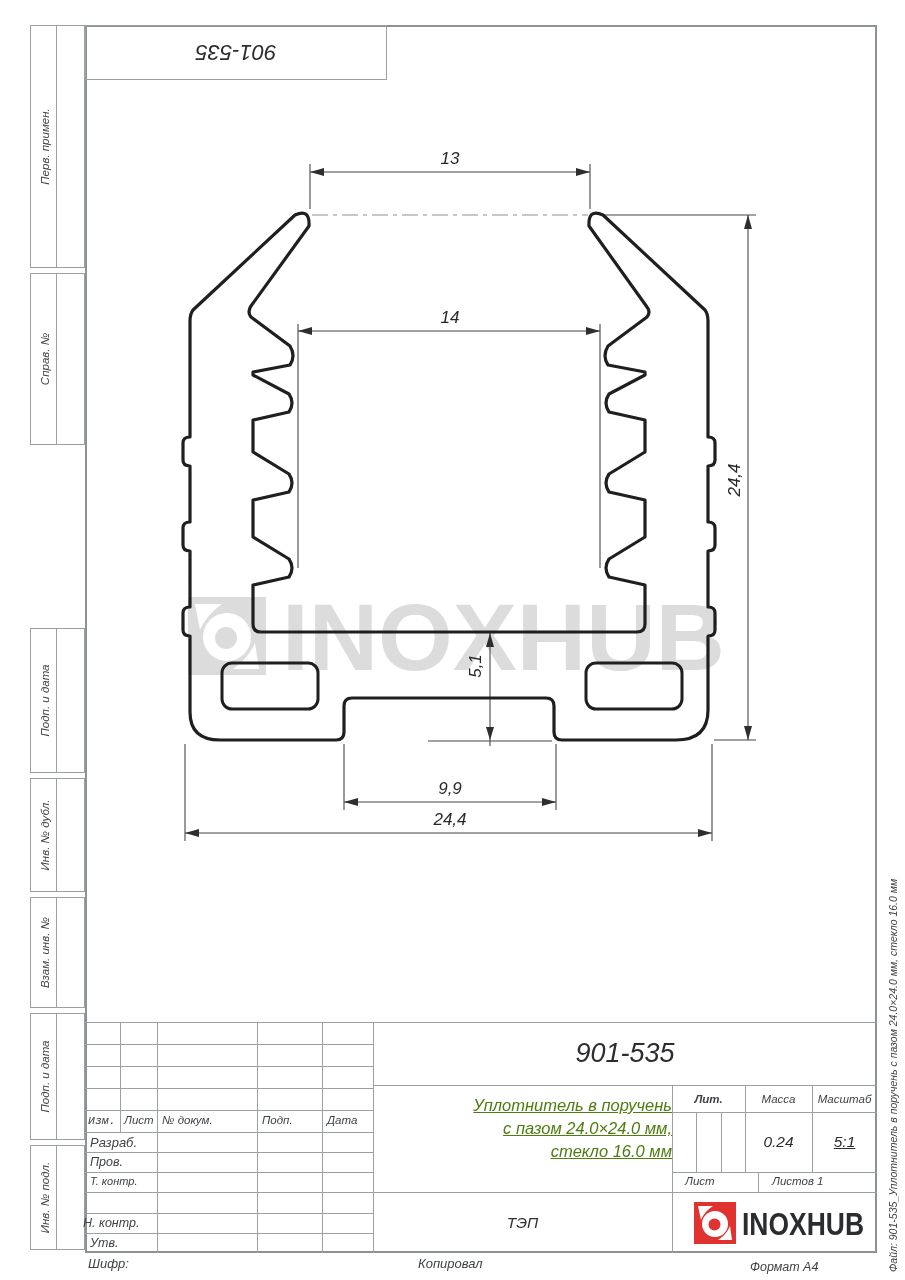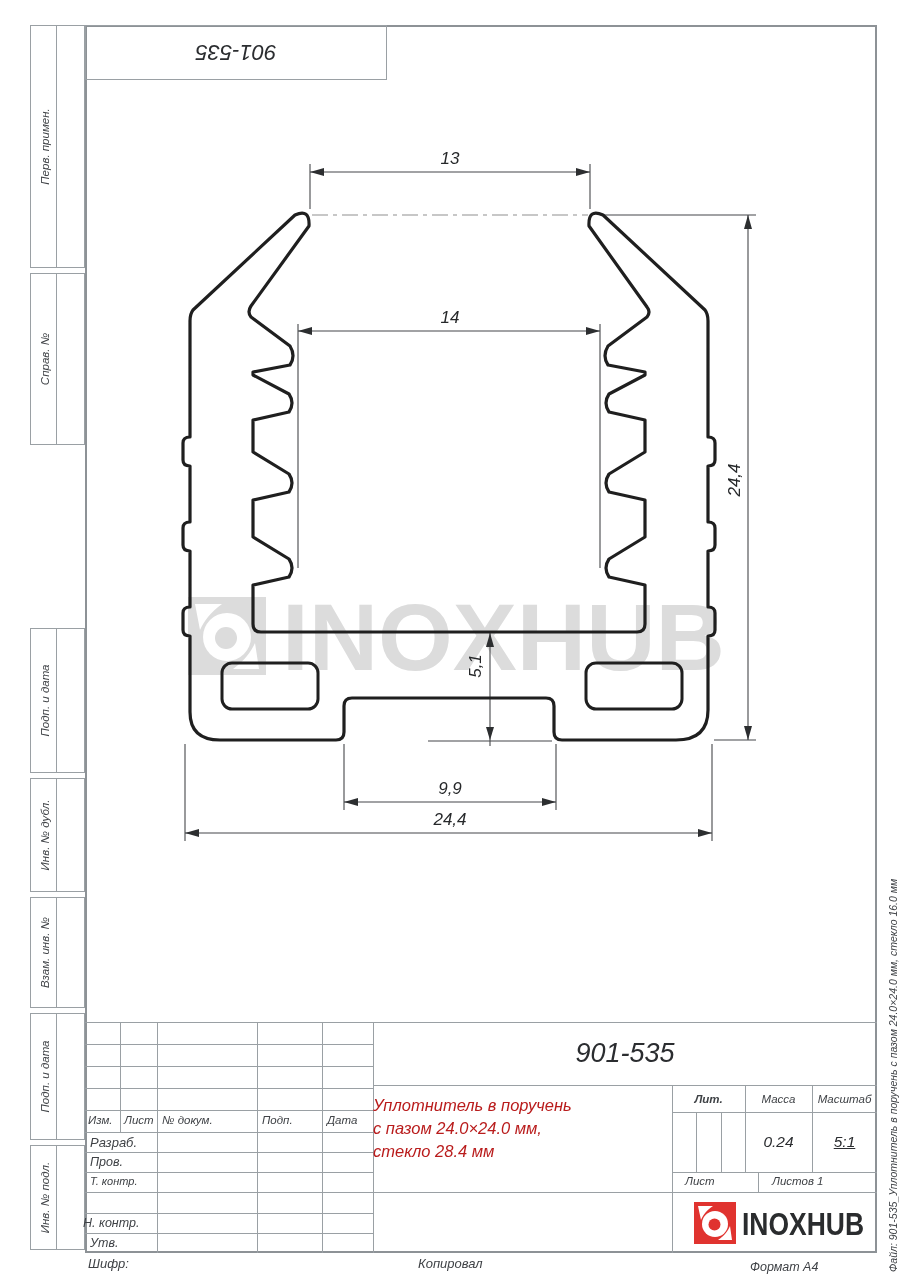--- a/index.html
+++ b/index.html
@@ -184,21 +184,21 @@
   <div class="hline" style="left:85px;top:1172px;width:288px;"></div>
   <div class="hline" style="left:85px;top:1192px;width:288px;"></div>
   <div class="hline" style="left:85px;top:1213px;width:288px;"></div>
   <div class="hline" style="left:85px;top:1233px;width:288px;"></div>
   <div class="vline" style="left:120px;top:1022px;height:110px;"></div>
   <div class="vline" style="left:157px;top:1022px;height:231px;"></div>
   <div class="vline" style="left:257px;top:1022px;height:231px;"></div>
   <div class="vline" style="left:322px;top:1022px;height:231px;"></div>
   <div class="vline" style="left:373px;top:1022px;height:231px;border-left-width:1.6px;"></div>
 
-  <div class="abs lab smalltxt" style="left:88px;top:1114px;">Изм.</div>
+  <div class="abs lab smalltxt" style="left:88px;top:1114px;font-family:Liberation Mono, monospace;">Изм.</div>
   <div class="abs lab smalltxt" style="left:124px;top:1114px;">Лист</div>
   <div class="abs lab smalltxt" style="left:162px;top:1114px;">№ докум.</div>
   <div class="abs lab smalltxt" style="left:262px;top:1114px;">Подп.</div>
   <div class="abs lab smalltxt" style="left:327px;top:1114px;">Дата</div>
 
   <div class="abs lab" style="left:90px;top:1135px;font-size:13px;">Разраб.</div>
   <div class="abs lab" style="left:90px;top:1155px;font-size:12.5px;">Пров.</div>
   <div class="abs lab" style="left:90px;top:1175px;font-size:11px;">Т. контр.</div>
   <div class="abs lab" style="left:83px;top:1216px;font-size:12.5px;">Н. контр.</div>
   <div class="abs lab" style="left:90px;top:1236px;font-size:12.5px;">Утв.</div>
@@ -209,35 +209,36 @@
   <div class="hline" style="left:373px;top:1192px;width:504px;"></div>
   <div class="vline" style="left:672px;top:1085px;height:168px;"></div>
   <div class="vline" style="left:745px;top:1085px;height:87px;"></div>
   <div class="vline" style="left:812px;top:1085px;height:87px;"></div>
   <div class="vline" style="left:696px;top:1112px;height:60px;"></div>
   <div class="vline" style="left:721px;top:1112px;height:60px;"></div>
   <div class="vline" style="left:758px;top:1172px;height:20px;"></div>
 
   <div class="abs ctr it" style="left:373px;top:1022px;width:504px;height:63px;font-size:27px;color:#2b2d30;">901-535</div>
 
-  <div class="abs" style="left:373px;top:1094px;width:299px;text-align:left;font-size:16.5px;line-height:23px;color:#b91c1c;font-style:italic;">
+  <div class="abs" style="left:373px;top:1094px;width:299px;text-align:right;font-size:16.5px;line-height:23px;color:#4d7c0f;font-style:italic;text-decoration:underline;">
     <div>Уплотнитель в поручень</div>
     <div>с пазом 24.0×24.0 мм,</div>
-    <div>стекло 28.4 мм</div>
+    <div>стекло 16.0 мм</div>
   </div>
 
   <div class="abs ctr lab smalltxt" style="left:672px;top:1085px;width:73px;height:27px;font-weight:bold;">Лит.</div>
   <div class="abs ctr lab smalltxt" style="left:745px;top:1085px;width:67px;height:27px;font-style:italic;">Масса</div>
   <div class="abs ctr lab smalltxt" style="left:812px;top:1085px;width:65px;height:27px;">Масштаб</div>
   <div class="abs ctr it" style="left:745px;top:1112px;width:67px;height:60px;font-size:15.5px;color:#2b2d30;">0.24</div>
   <div class="abs ctr it" style="left:812px;top:1112px;width:65px;height:60px;font-size:15.5px;color:#2b2d30;text-decoration:underline;">5:1</div>
 
   <div class="abs lab smalltxt" style="left:685px;top:1175px;">Лист</div>
   <div class="abs lab smalltxt" style="left:772px;top:1175px;">Листов 1</div>
 
+  <div class="abs ctr it" style="left:373px;top:1192px;width:299px;height:61px;font-size:15.5px;color:#2f3134;">ТЭП</div>
 
   <div class="abs" style="left:672px;top:1193px;width:205px;height:60px;">
     <svg width="205" height="60" viewBox="0 0 205 60">
       <rect x="22" y="9" width="42" height="42" fill="#e0332f"></rect>
       <path fill="#ffffff" d="M26,13 L41,13 C34,18 31,22 29,27 Z"></path>
       <circle cx="43" cy="31" r="13" fill="#ffffff"></circle>
       <circle cx="42.5" cy="31.5" r="6" fill="#e0332f"></circle>
       <path fill="#ffffff" d="M60,47 L46,47 C53,42 56,38 58,33 Z"></path>
       <text x="70" y="42" font-size="31" font-weight="800" fill="#2a2c2e" textLength="122" lengthAdjust="spacingAndGlyphs">INOXHUB</text>
     </svg>

